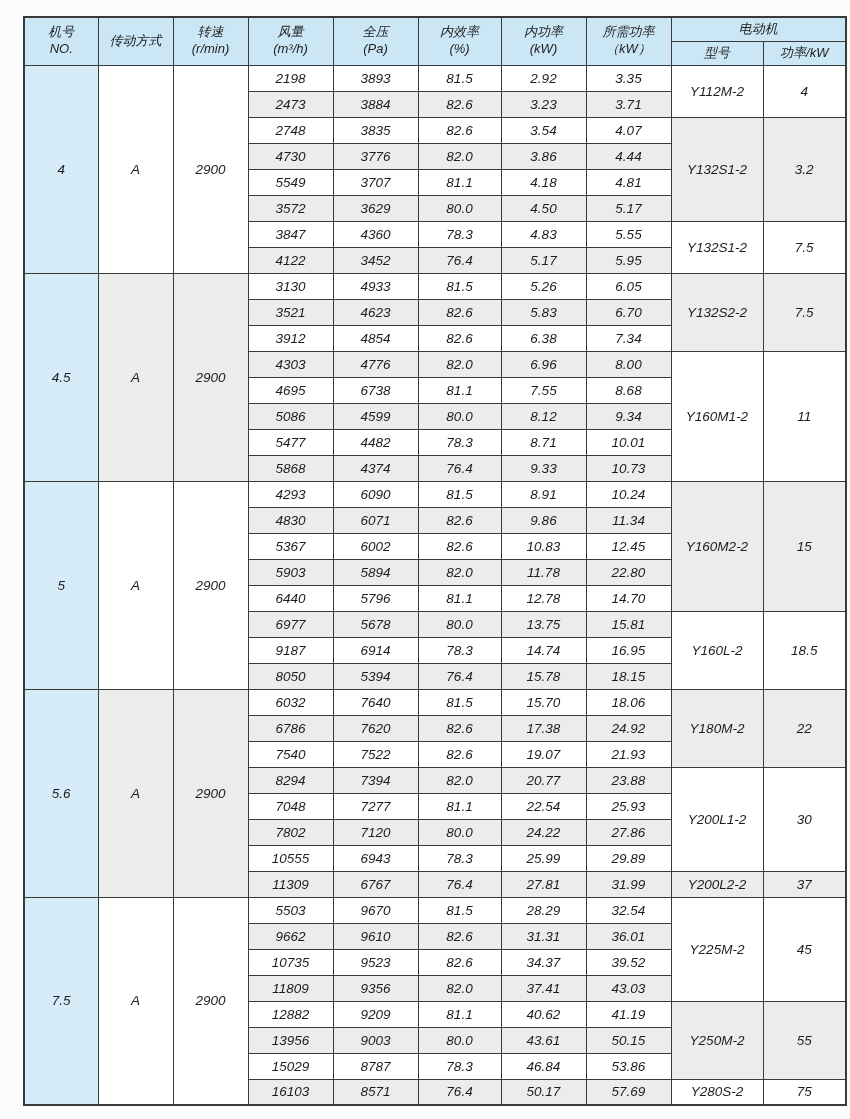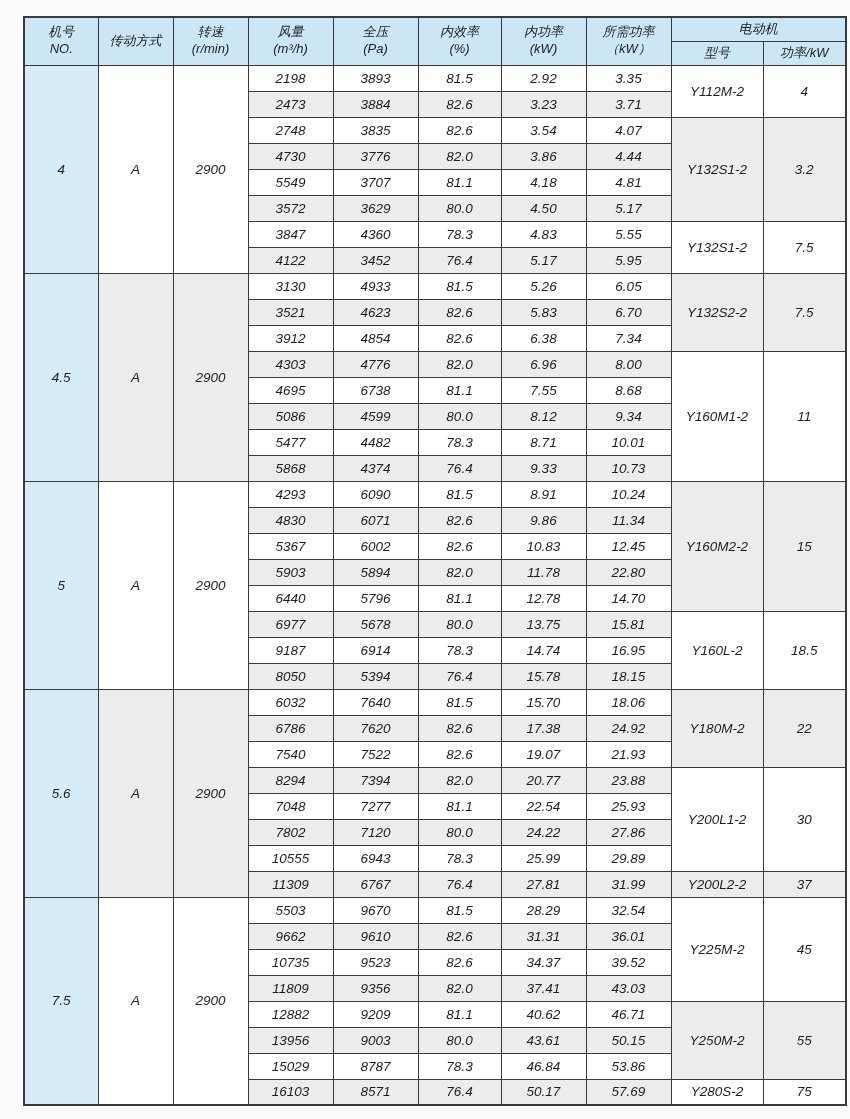--- a/index.html
+++ b/index.html
@@ -375,21 +375,21 @@
           <td class="shade">9356</td>
           <td class="shade">82.0</td>
           <td class="shade">37.41</td>
           <td class="shade">43.03</td>
         </tr>
         <tr>
           <td>12882</td>
           <td>9209</td>
           <td>81.1</td>
           <td>40.62</td>
-          <td>46.71</td>
+          <td>41.19</td>
           <td rowspan="3" class="shade">Y250M-2</td>
           <td rowspan="3" class="shade">55</td>
         </tr>
         <tr>
           <td class="shade">13956</td>
           <td class="shade">9003</td>
           <td class="shade">80.0</td>
           <td class="shade">43.61</td>
           <td class="shade">50.15</td>
         </tr>

